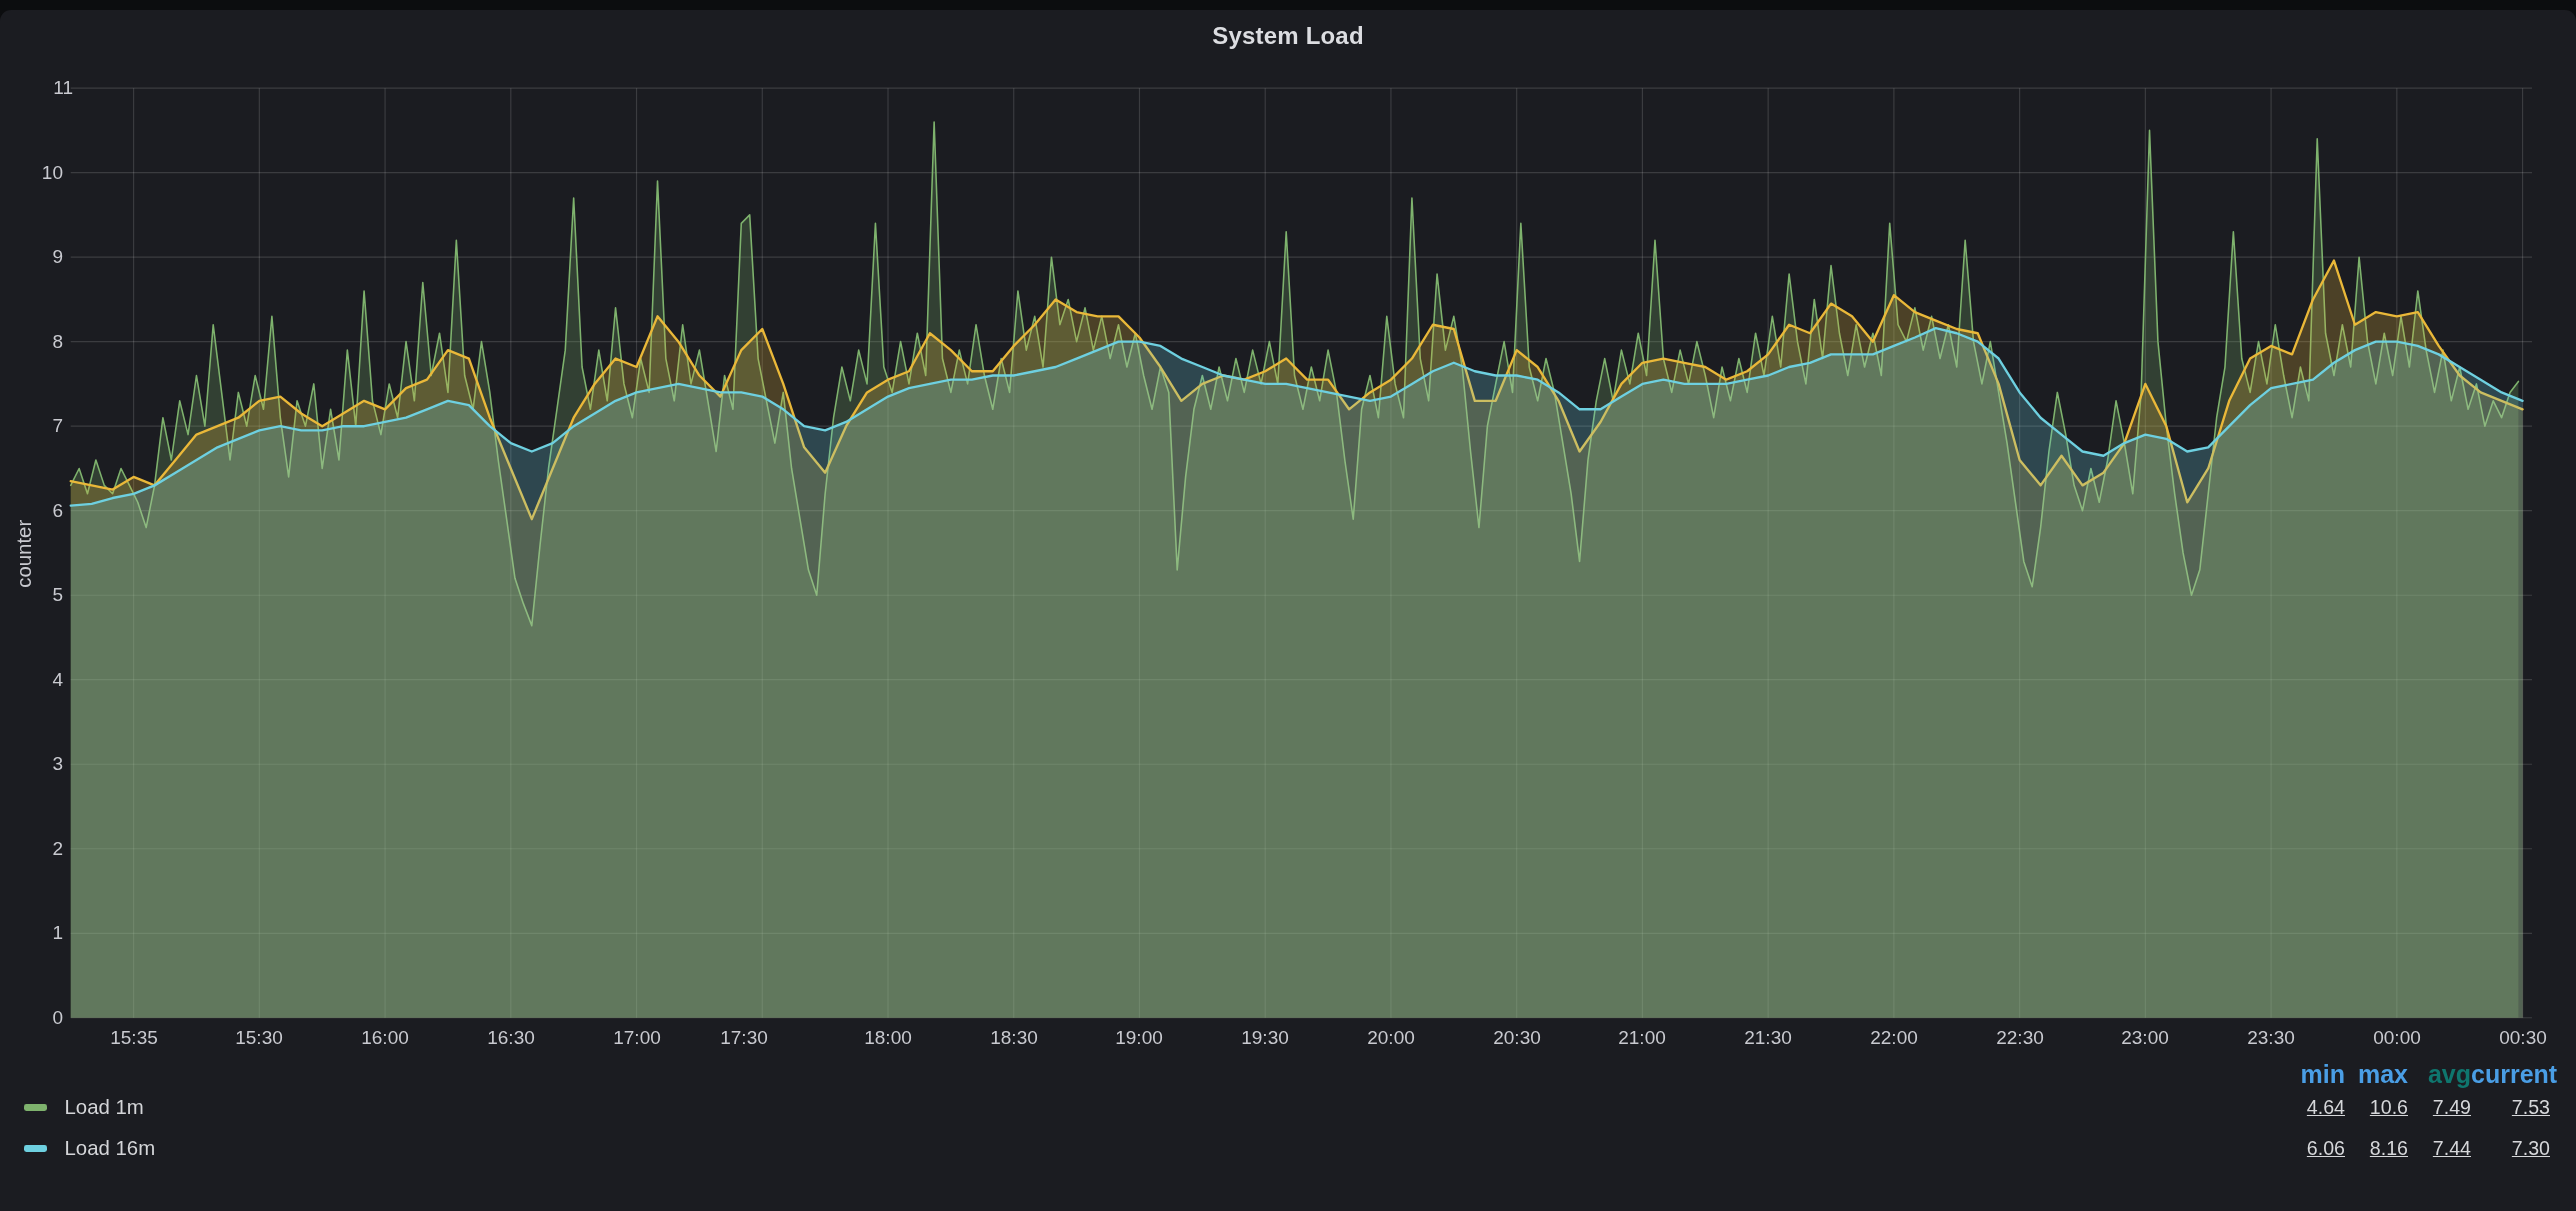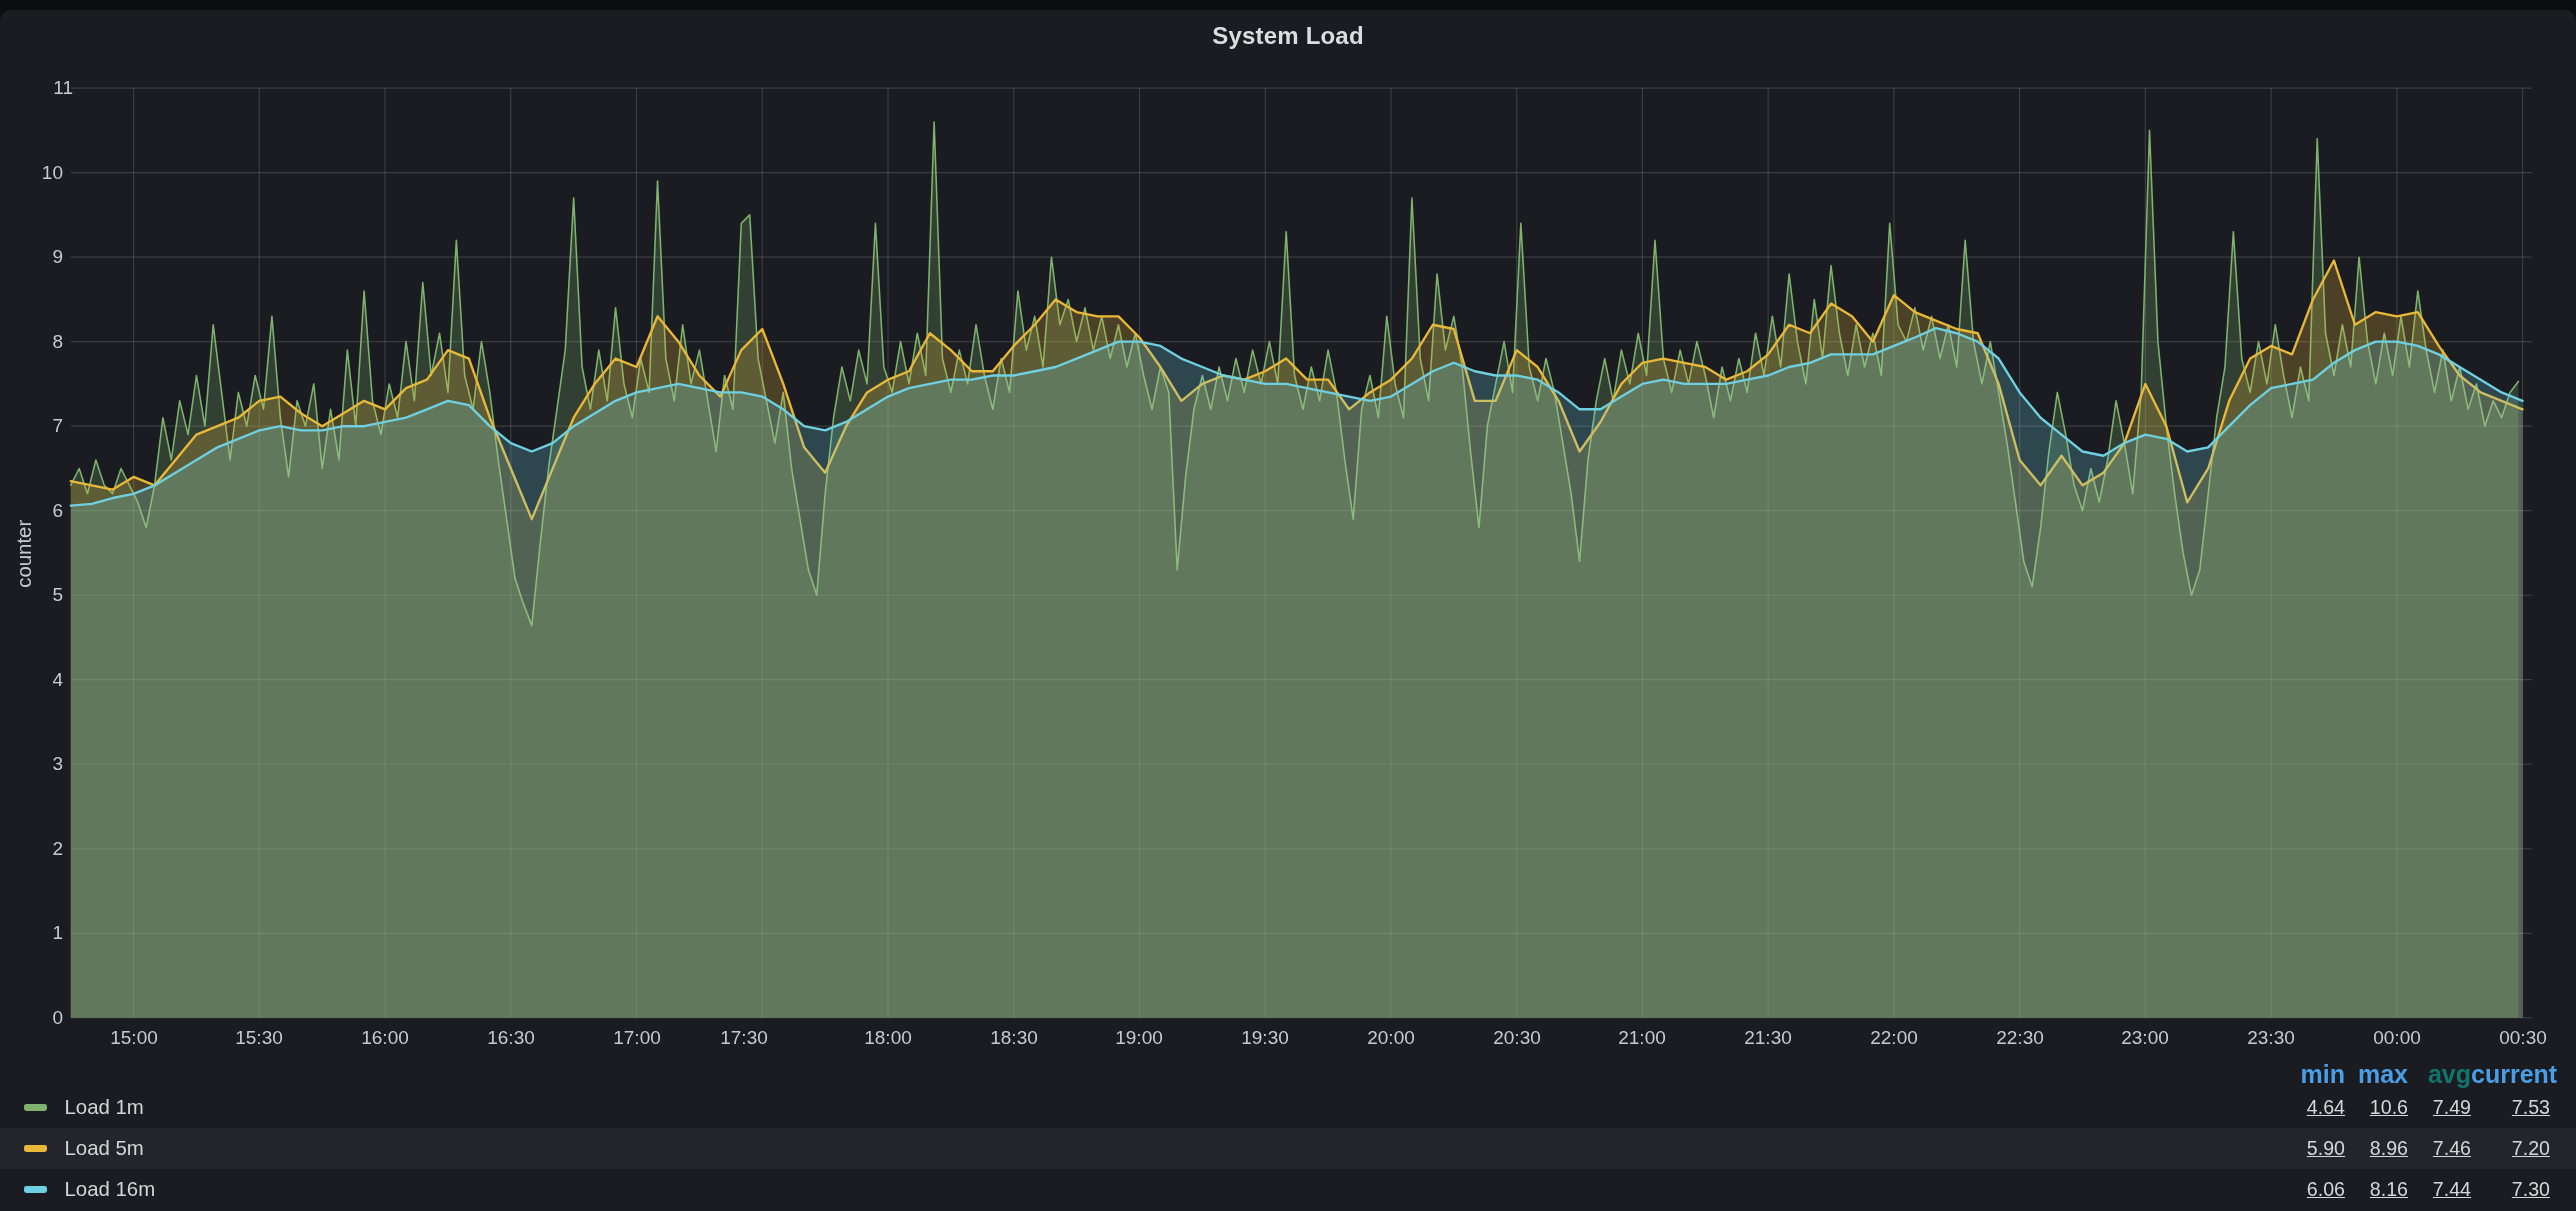--- a/index.html
+++ b/index.html
@@ -89,21 +89,21 @@
       <div class="y-tick" style="top: 668px;">4</div>
       <div class="y-tick" style="top: 583px;">5</div>
       <div class="y-tick" style="top: 499px;">6</div>
       <div class="y-tick" style="top: 414px;">7</div>
       <div class="y-tick" style="top: 330px;">8</div>
       <div class="y-tick" style="top: 245px;">9</div>
       <div class="y-tick" style="top: 161px;">10</div>
       <div class="y-tick" style="top: 76px; padding-left: 10px;">11</div>
     </div>
   <div id="x-ticks">
-      <div class="x-tick" style="left: 79px;">15:00</div>
+      <div class="x-tick" style="left: 79px;">15:35</div>
       <div class="x-tick" style="left: 204px;">15:30</div>
       <div class="x-tick" style="left: 330px;">16:00</div>
       <div class="x-tick" style="left: 456px;">16:30</div>
       <div class="x-tick" style="left: 582px;">17:00</div>
       <div class="x-tick" style="left: 689px;">17:30</div>
       <div class="x-tick" style="left: 833px;">18:00</div>
       <div class="x-tick" style="left: 959px;">18:30</div>
       <div class="x-tick" style="left: 1084px;">19:00</div>
       <div class="x-tick" style="left: 1210px;">19:30</div>
       <div class="x-tick" style="left: 1336px;">20:00</div>
@@ -132,30 +132,20 @@
       <span class="swatch" style="background: rgb(126, 178, 109);"></span>
       <span class="series-name">Load 1m</span>
       <div class="stat-cols">
         <div class="stat-val">4.64</div>
         <div class="stat-val">10.6</div>
         <div class="stat-val">7.49</div>
         <div class="stat-val current">7.53</div>
       </div>
     </div>
 
-    <div class="legend-row highlight">
-      <span class="swatch" style="background: rgb(234, 184, 57);"></span>
-      <span class="series-name">Load 5m</span>
-      <div class="stat-cols">
-        <div class="stat-val">5.90</div>
-        <div class="stat-val">8.96</div>
-        <div class="stat-val">7.46</div>
-        <div class="stat-val current">7.20</div>
-      </div>
-    </div>
 
     <div class="legend-row">
       <span class="swatch" style="background: rgb(110, 208, 224);"></span>
       <span class="series-name">Load 16m</span>
       <div class="stat-cols">
         <div class="stat-val">6.06</div>
         <div class="stat-val">8.16</div>
         <div class="stat-val">7.44</div>
         <div class="stat-val current">7.30</div>
       </div>

